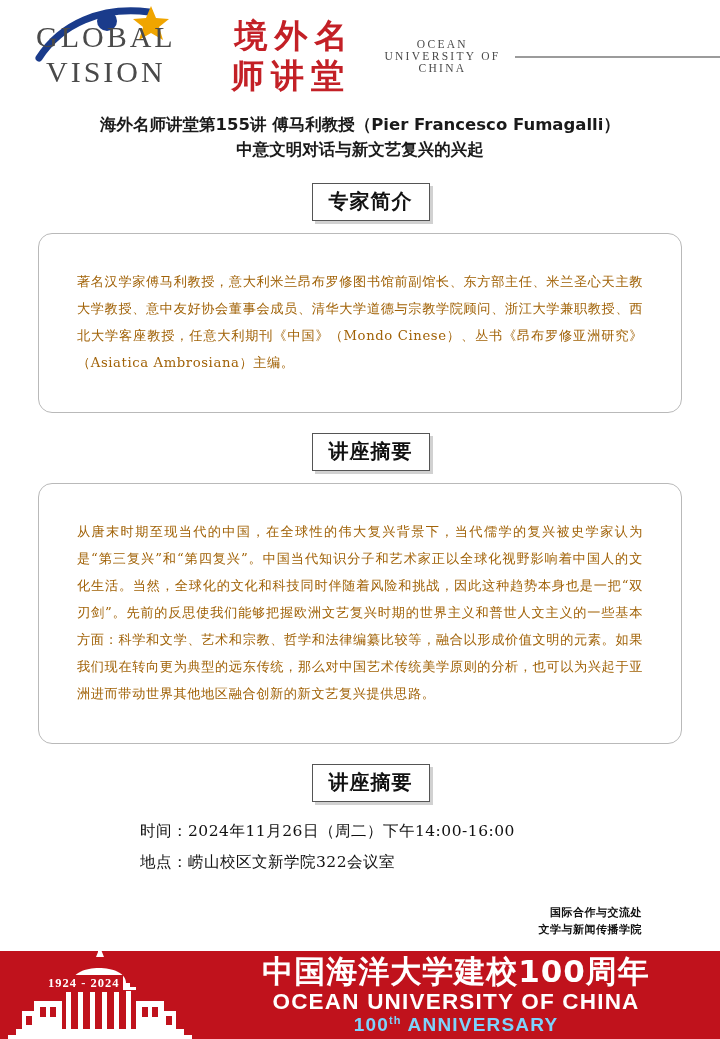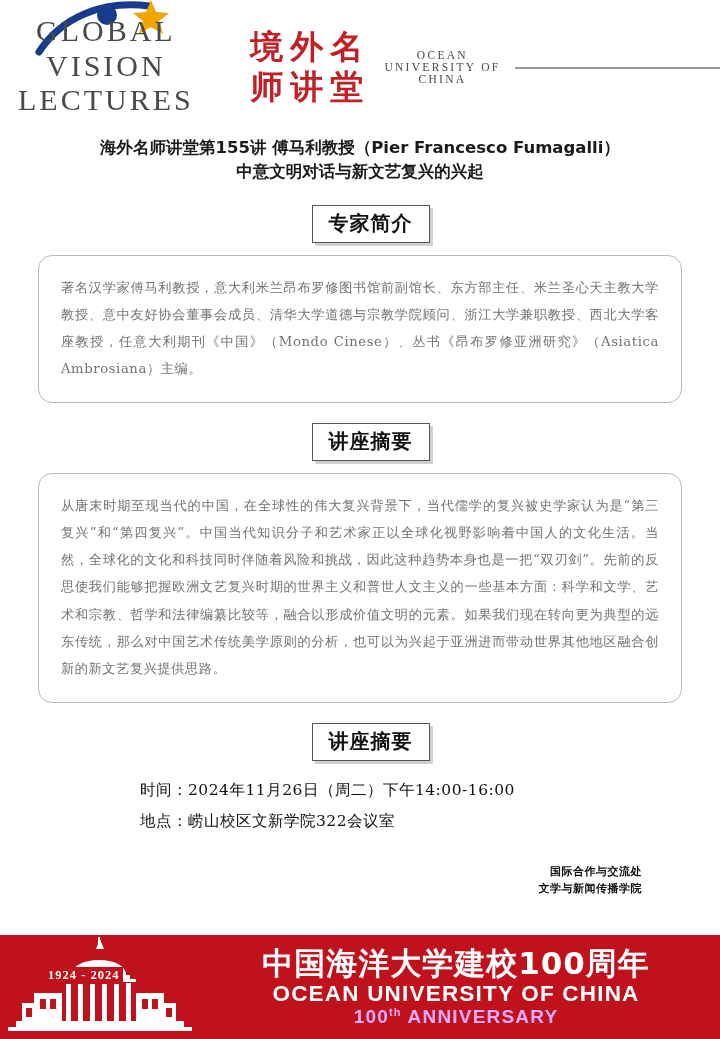--- a/index.html
+++ b/index.html
@@ -55,21 +55,21 @@
     left: 50%;
     transform: translateX(-50%);
     z-index: 1;
   }
   .logo-cn {
     font-family: "DejaVu Sans", sans-serif;
     font-size: 33px;
     font-weight: bold;
     color: #c32026;
     letter-spacing: 7px;
-    text-align: right;
+    text-align: center;
     margin-top: 2px;
     line-height: 1.2;
     text-indent: 7px;
   }
   .logo-sub {
     font-family: "Liberation Serif", serif;
     font-size: 11.5px;
     letter-spacing: 2.3px;
     color: #4a4a4a;
     text-align: center;
@@ -117,24 +117,24 @@
 
   
   .box {
     margin: 12px 38px 0 38px;
     border: 1px solid #b9b9b9;
     border-radius: 14px;
     padding: 18px 22px 20px 22px;
     box-sizing: border-box;
   }
   .box p {
-    margin: 0;
+    margin: 16px;
     font-family: "DejaVu Serif", serif;
     font-size: 13.2px;
-    color: #737373;
+    color: #a16207;
     line-height: 2.05;
     text-align: justify;
     letter-spacing: 0.6px;
   }
 
   
   .schedule {
     margin-top: 14px;
     padding-left: 140px;
   }
@@ -160,21 +160,21 @@
     line-height: 1.55;
     letter-spacing: 0.5px;
   }
 
   
   .banner {
     position: absolute;
     left: 0;
     bottom: 0;
     width: 720px;
-    height: 104px;
+    height: 88px;
     background: #c0121c;
     overflow: hidden;
   }
   .banner-inner {
     display: flex;
     align-items: center;
     height: 100%;
   }
   .banner-emblem {
     position: relative;
@@ -201,21 +201,21 @@
     font-weight: bold;
     color: #ffffff;
     letter-spacing: 1.2px;
     line-height: 1.12;
     text-align: center;
   }
   .banner-l3 {
     font-family: "Liberation Sans", sans-serif;
     font-size: 19px;
     font-weight: bold;
-    color: #f0abfc;
+    color: #7dd3fc;
     letter-spacing: 1.2px;
     line-height: 1.15;
     text-align: center;
   }
   .banner-l3 sup {
     font-size: 11px;
     vertical-align: super;
   }
   .years-badge {
     position: absolute;
@@ -237,21 +237,20 @@
 <div class="logo-wrap">
   <div class="logo-inner">
     <span class="swoosh">
       <svg width="150" height="58" viewBox="0 0 150 58">
         <path d="M8 54 C30 20 70 2 118 8" stroke="#1a3b8b" stroke-width="7" fill="none" stroke-linecap="round"></path>
         <circle cx="76" cy="17" r="10" fill="#1a3b8b"></circle>
         <path d="M120 2 l5 12 13 1 -10 8 4 13 -12 -7 -12 7 4 -13 -10 -8 13 -1 z" fill="#f0a500"></path>
       </svg>
     </span>
     <div class="logo-line1">GLOBAL VISION</div>
-    <div class="logo-line2">LECTURES</div>
   </div>
   <div class="logo-cn">境外名师讲堂</div>
   <div class="logo-sub">OCEAN UNIVERSITY OF CHINA</div>
   <div class="logo-rule"></div>
 </div>
 
 <div class="title-block">
   <div class="title-line">海外名师讲堂第155讲 傅马利教授（Pier Francesco Fumagalli）</div>
   <div class="title-line">中意文明对话与新文艺复兴的兴起</div>
 </div>

